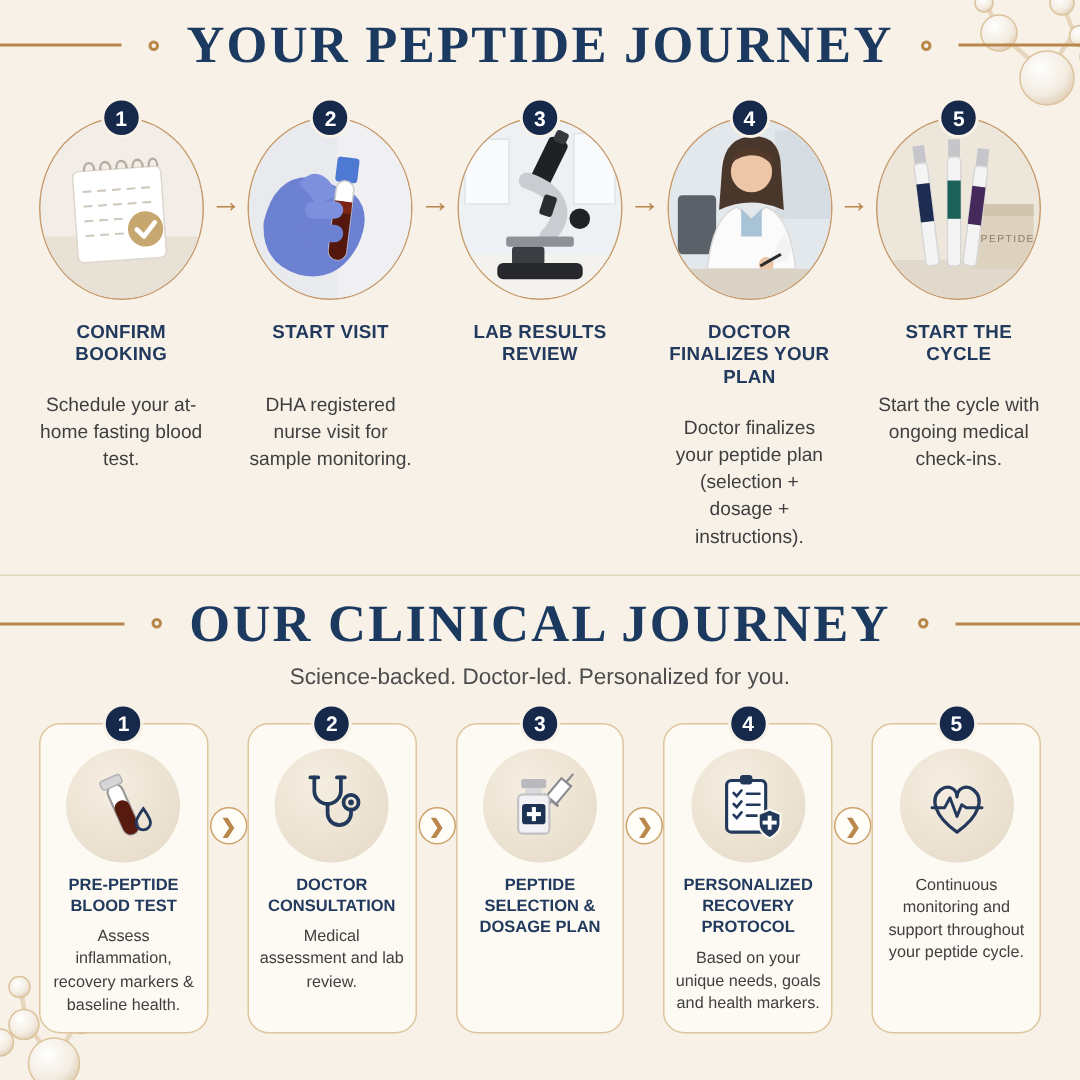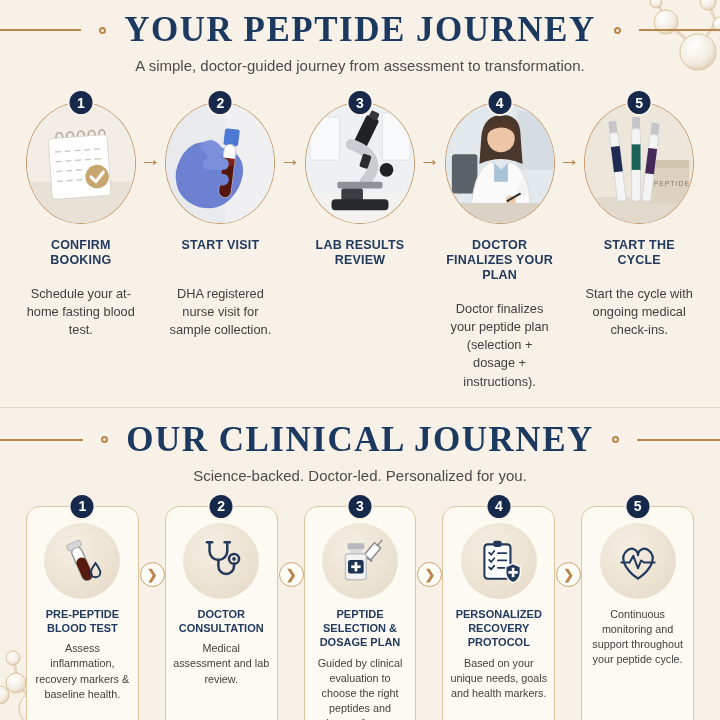--- a/index.html
+++ b/index.html
@@ -166,21 +166,20 @@
   </svg>
 
   <section>
     <div class="sec-header">
       <span class="rule"></span>
       <span class="rule-dot"></span>
       <h1 class="sec-title">YOUR PEPTIDE JOURNEY</h1>
       <span class="rule-dot"></span>
       <span class="rule"></span>
     </div>
-    <p class="sec-subtitle">A simple, doctor-guided journey from assessment to transformation.</p>
 
     <div class="steps-row">
 
       <div class="step">
         <div class="photo-wrap">
           <div class="num-badge">1</div>
           <div class="photo-ring">
             <svg viewBox="0 0 110 122">
               <rect width="110" height="122" fill="#f2eee7"></rect>
               <rect y="80" width="110" height="42" fill="#e7e1d6"></rect>
@@ -237,21 +236,21 @@
                 <rect x="56.5" y="42" width="12" height="54" rx="6" fill="#ffffff" stroke="#c9c9cc"></rect>
                 <rect x="56.5" y="56" width="12" height="40" rx="6" fill="#54170d"></rect>
                 <rect x="56.5" y="56" width="12" height="8" fill="#7a2415"></rect>
               </g>
               <rect x="38" y="56" width="26" height="12" rx="6" fill="#7d90dd"></rect>
               <rect x="36" y="72" width="28" height="12" rx="6" fill="#6d81d2"></rect>
             </svg>
           </div>
         </div>
         <h3 class="step-title">START VISIT</h3>
-        <p class="step-desc">DHA registered nurse visit for sample collection.</p>
+        <p class="step-desc">DHA registered nurse visit for sample monitoring.</p>
       </div>
 
       <div class="flow-arrow">→</div>
 
       <div class="step">
         <div class="photo-wrap">
           <div class="num-badge">3</div>
           <div class="photo-ring">
             <svg viewBox="0 0 110 122">
               <rect width="110" height="122" fill="#eef1f3"></rect>
@@ -403,21 +402,20 @@
               </g>
               <rect x="12" y="7" width="16" height="6" rx="1.5" fill="#b9b9bd"></rect>
               <rect x="14.5" y="13" width="11" height="4" fill="#d9d9dc"></rect>
               <rect x="10" y="17" width="20" height="25" rx="3" fill="#f2f2f4" stroke="#bfbfc4" stroke-width="1.3"></rect>
               <rect x="12.5" y="23" width="15" height="13" rx="2" fill="#1d3354"></rect>
               <rect x="18.8" y="25" width="2.6" height="9" fill="#ffffff"></rect>
               <rect x="15.6" y="28.2" width="9" height="2.6" fill="#ffffff"></rect>
             </svg>
           </div>
           <h3 class="card-title">PEPTIDE SELECTION &amp; DOSAGE PLAN</h3>
-          <p class="card-desc">Guided by clinical evaluation to choose the right peptides and dosage for you.</p>
         </div>
       </div>
 
       <div class="chev">❯</div>
 
       <div class="pcard-wrap">
         <div class="card-badge">4</div>
         <div class="pcard">
           <div class="icon-circle">
             <svg viewBox="0 0 48 48">

